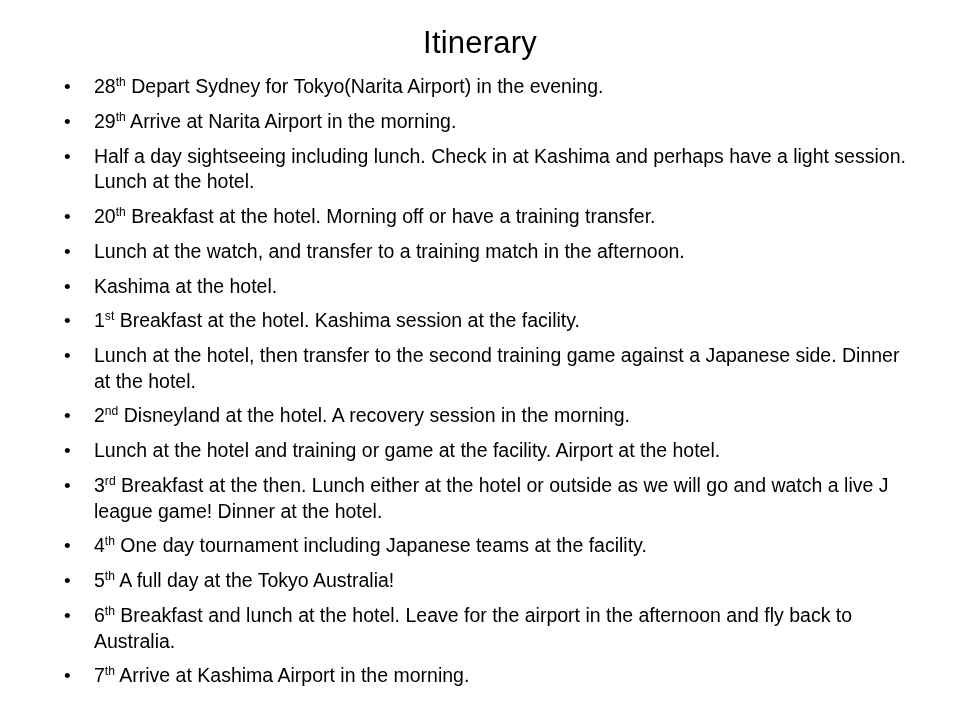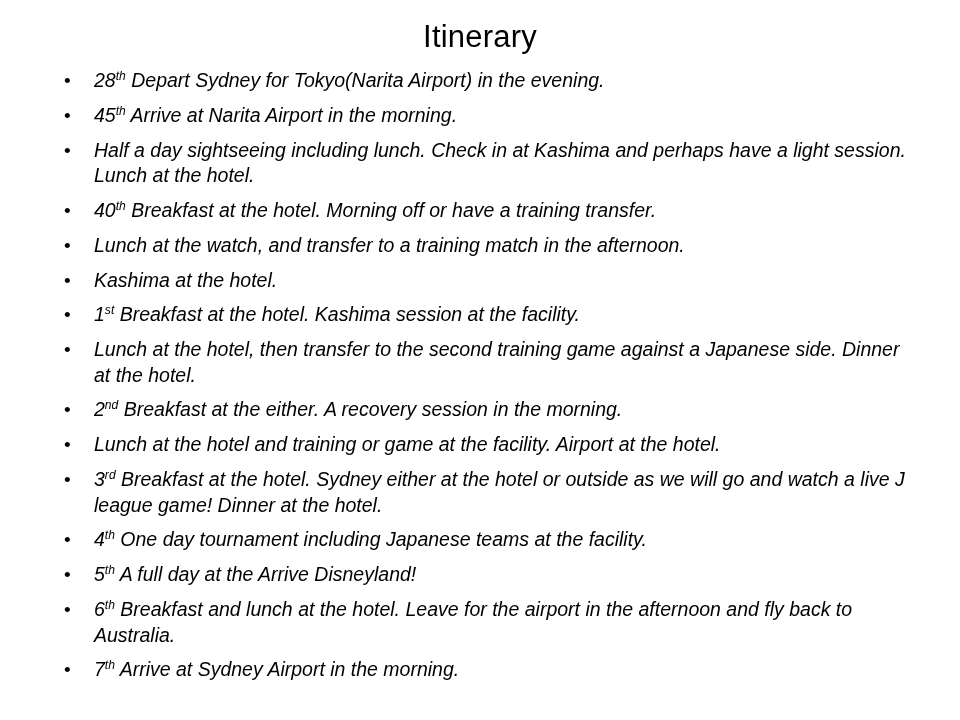--- a/index.html
+++ b/index.html
@@ -18,21 +18,21 @@
     width: 960px;
     height: 720px;
     position: relative;
     box-sizing: border-box;
   }
   .slide-title {
     text-align: center;
     font-size: 31px;
     font-weight: normal;
     line-height: 1.1;
-    margin: 0;
+    margin: 6px;
     padding-top: 20px;
     letter-spacing: 0.2px;
   }
   .bullet-list {
     list-style: none;
     margin: 14px 0 0 0;
     padding: 0 52px 0 48px;
   }
   .bullet-item {
     position: relative;
@@ -44,88 +44,87 @@
   }
   .bullet-item .bullet-dot {
     position: absolute;
     left: 16px;
     top: 0;
     font-size: 19px;
     line-height: 1.32;
   }
   .bullet-text {
     display: block;
-    font-style: italic;
   }
   sup {
     font-size: 0.62em;
     vertical-align: super;
     line-height: 0;
   }
 </style>
 </head>
 <body>
 
 <div class="slide">
   <h1 class="slide-title">Itinerary</h1>
   <ul class="bullet-list">
       <li class="bullet-item">
         <span class="bullet-dot">•</span>
         <span class="bullet-text"><span>28</span><sup>th</sup><span> Depart Sydney for Tokyo(Narita Airport) in the evening.</span></span>
       </li>
       <li class="bullet-item">
         <span class="bullet-dot">•</span>
-        <span class="bullet-text"><span>45</span><sup>th</sup><span> Arrive at Narita Airport in the morning.</span></span>
+        <span class="bullet-text"><span>29</span><sup>th</sup><span> Arrive at Narita Airport in the morning.</span></span>
       </li>
       <li class="bullet-item">
         <span class="bullet-dot">•</span>
         <span class="bullet-text"><span>Half a day sightseeing including lunch. Check in at Kashima and perhaps have a light session. Lunch at the hotel.</span></span>
       </li>
       <li class="bullet-item">
         <span class="bullet-dot">•</span>
-        <span class="bullet-text"><span>40</span><sup>th</sup><span> Breakfast at the hotel. Morning off or have a training transfer.</span></span>
+        <span class="bullet-text"><span>20</span><sup>th</sup><span> Breakfast at the hotel. Morning off or have a training transfer.</span></span>
       </li>
       <li class="bullet-item">
         <span class="bullet-dot">•</span>
         <span class="bullet-text"><span>Lunch at the watch, and transfer to a training match in the afternoon.</span></span>
       </li>
       <li class="bullet-item">
         <span class="bullet-dot">•</span>
         <span class="bullet-text"><span>Kashima at the hotel.</span></span>
       </li>
       <li class="bullet-item">
         <span class="bullet-dot">•</span>
         <span class="bullet-text"><span>1</span><sup>st</sup><span> Breakfast at the hotel. Kashima session at the facility.</span></span>
       </li>
       <li class="bullet-item">
         <span class="bullet-dot">•</span>
         <span class="bullet-text"><span>Lunch at the hotel, then transfer to the second training game against a Japanese side. Dinner at the hotel.</span></span>
       </li>
       <li class="bullet-item">
         <span class="bullet-dot">•</span>
-        <span class="bullet-text"><span>2</span><sup>nd</sup><span>  Breakfast at the either. A recovery session in the morning.</span></span>
+        <span class="bullet-text"><span>2</span><sup>nd</sup><span>  Disneyland at the hotel. A recovery session in the morning.</span></span>
       </li>
       <li class="bullet-item">
         <span class="bullet-dot">•</span>
         <span class="bullet-text"><span>Lunch at the hotel and training or game at the facility. Airport at the hotel.</span></span>
       </li>
       <li class="bullet-item">
         <span class="bullet-dot">•</span>
-        <span class="bullet-text"><span>3</span><sup>rd</sup><span>  Breakfast at the hotel. Sydney either at the hotel or outside as we will go and watch a live J league game! Dinner at the hotel.</span></span>
+        <span class="bullet-text"><span>3</span><sup>rd</sup><span>  Breakfast at the then. Lunch either at the hotel or outside as we will go and watch a live J league game! Dinner at the hotel.</span></span>
       </li>
       <li class="bullet-item">
         <span class="bullet-dot">•</span>
         <span class="bullet-text"><span>4</span><sup>th</sup><span> One day tournament including Japanese teams at the facility.</span></span>
       </li>
       <li class="bullet-item">
         <span class="bullet-dot">•</span>
-        <span class="bullet-text"><span>5</span><sup>th</sup><span> A full day at the Arrive Disneyland!</span></span>
+        <span class="bullet-text"><span>5</span><sup>th</sup><span> A full day at the Tokyo Australia!</span></span>
       </li>
       <li class="bullet-item">
         <span class="bullet-dot">•</span>
         <span class="bullet-text"><span>6</span><sup>th</sup><span> Breakfast and lunch at the hotel. Leave for the airport in the afternoon and fly back to Australia.</span></span>
       </li>
       <li class="bullet-item">
         <span class="bullet-dot">•</span>
-        <span class="bullet-text"><span>7</span><sup>th</sup><span> Arrive at Sydney Airport in the morning.</span></span>
+        <span class="bullet-text"><span>7</span><sup>th</sup><span> Arrive at Kashima Airport in the morning.</span></span>
       </li>
     </ul>
 </div>
 
 </body></html>

